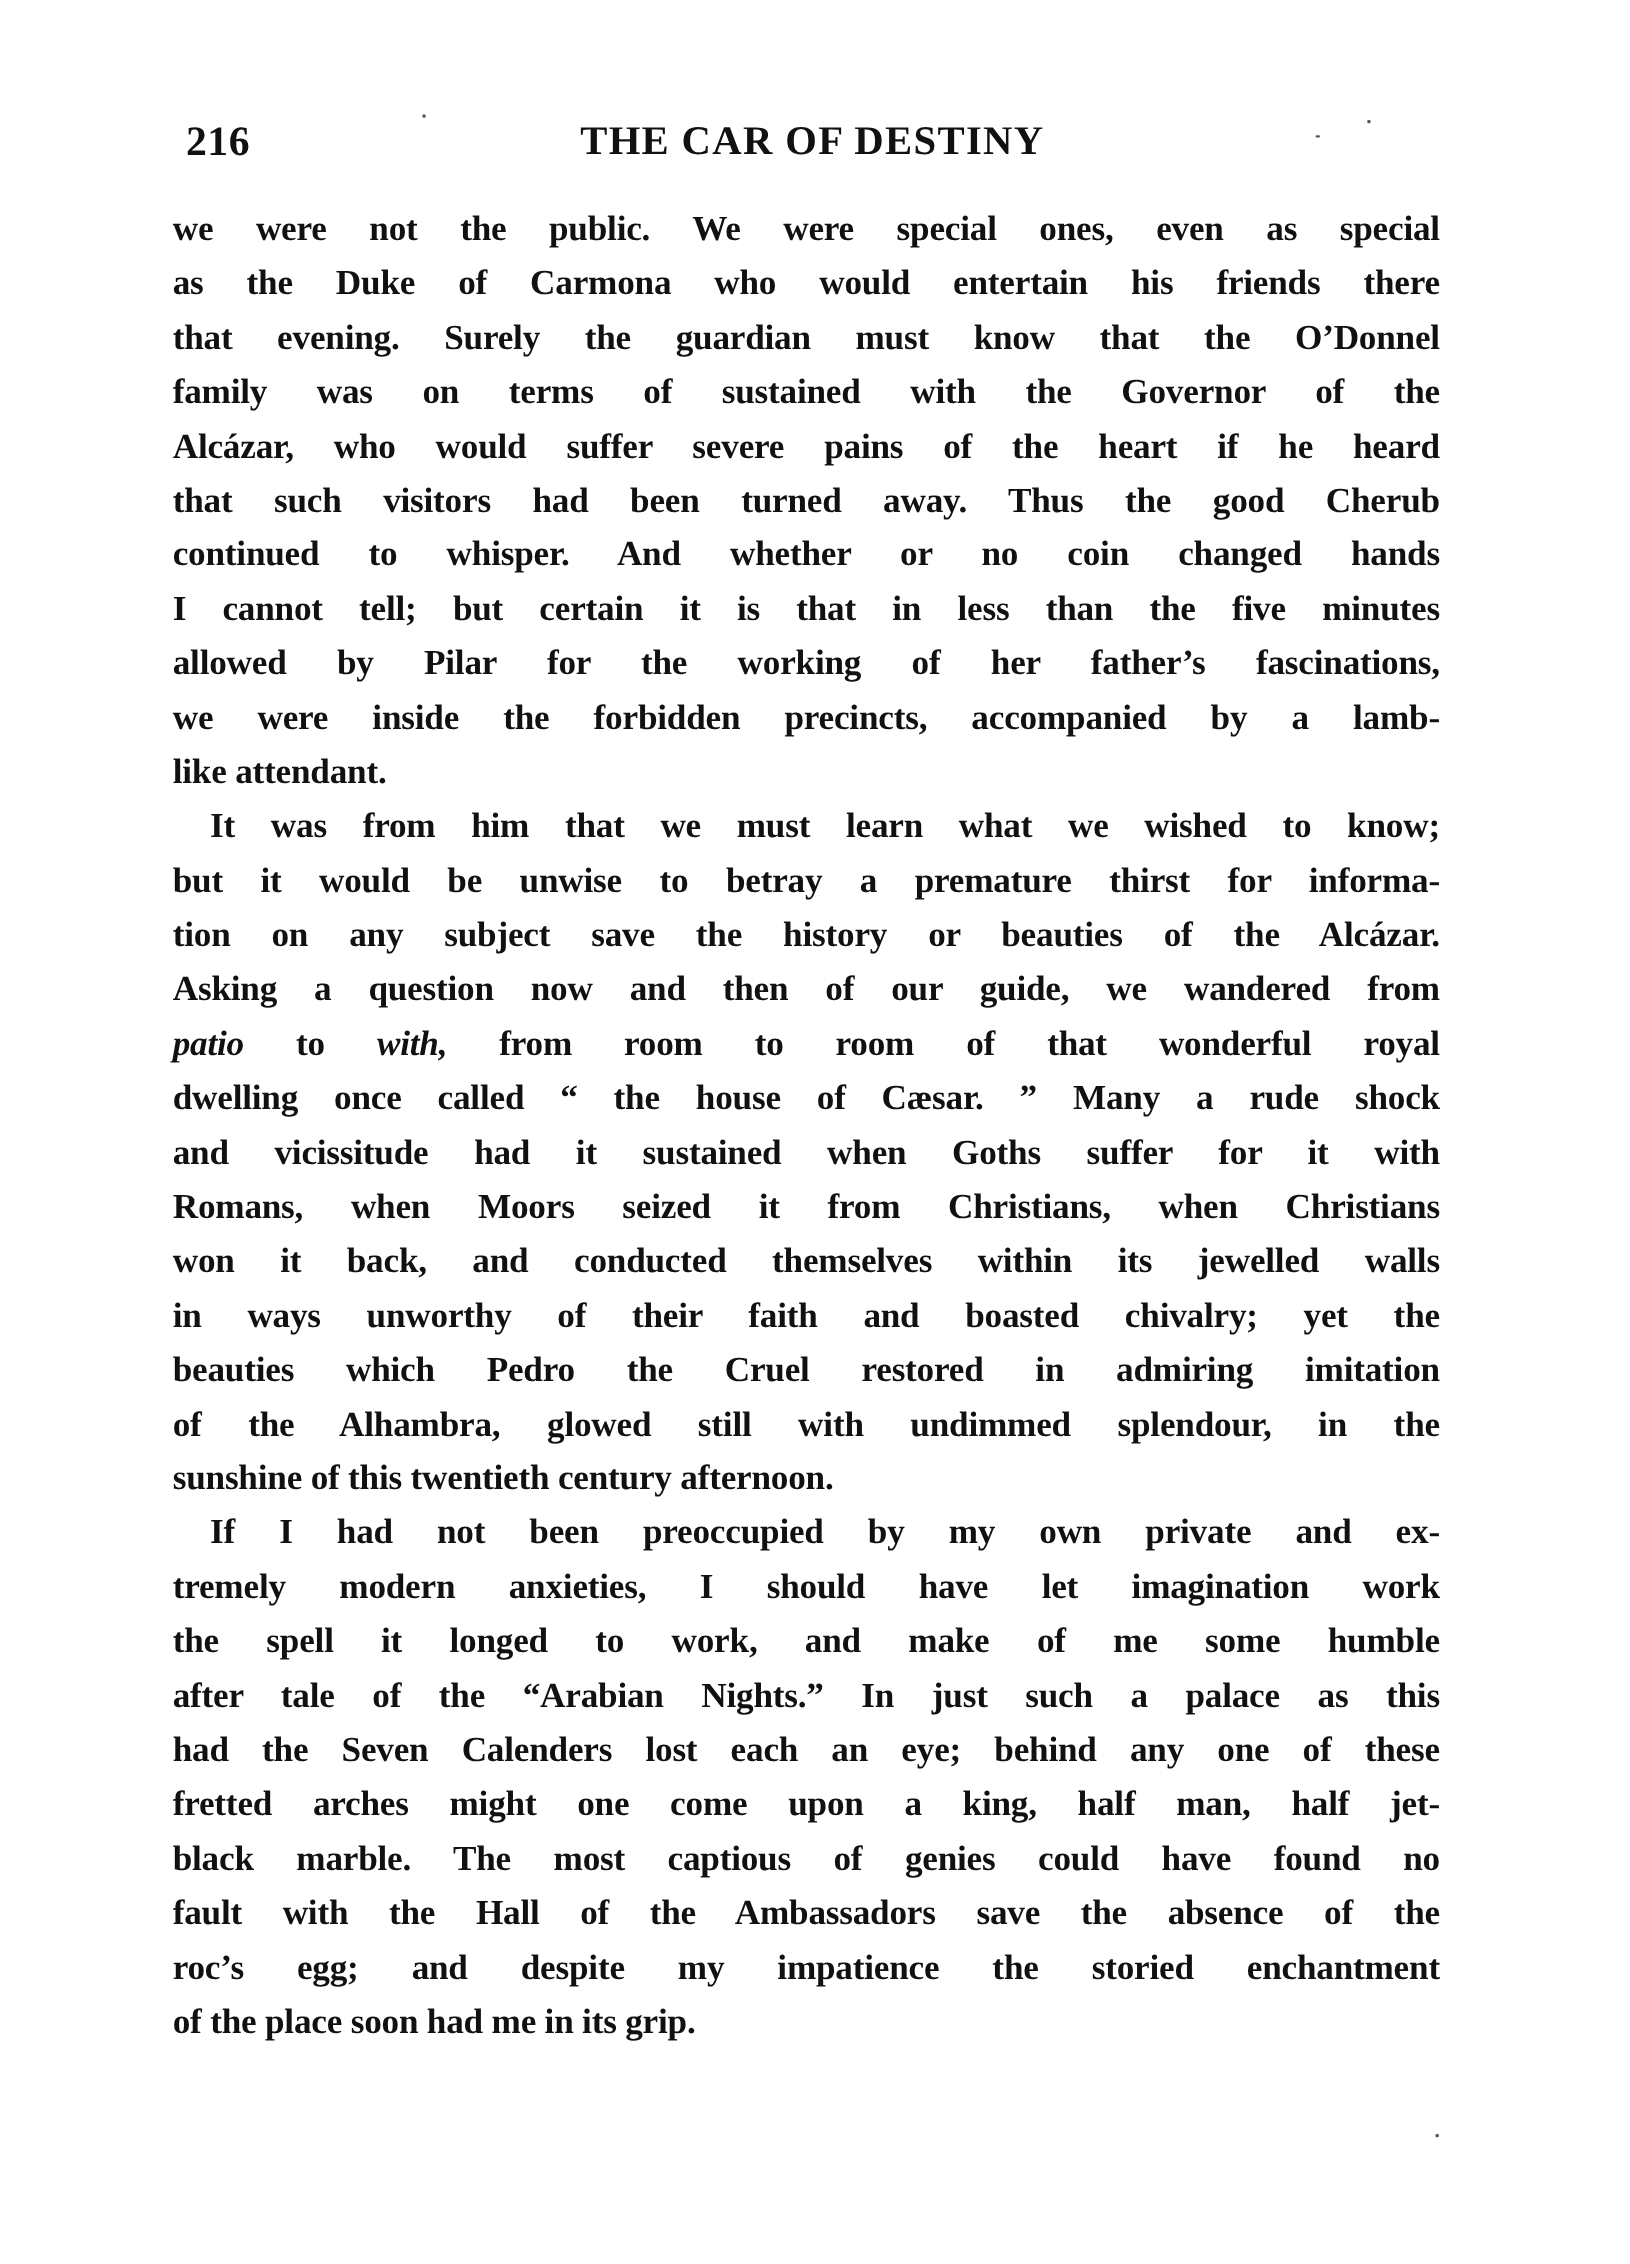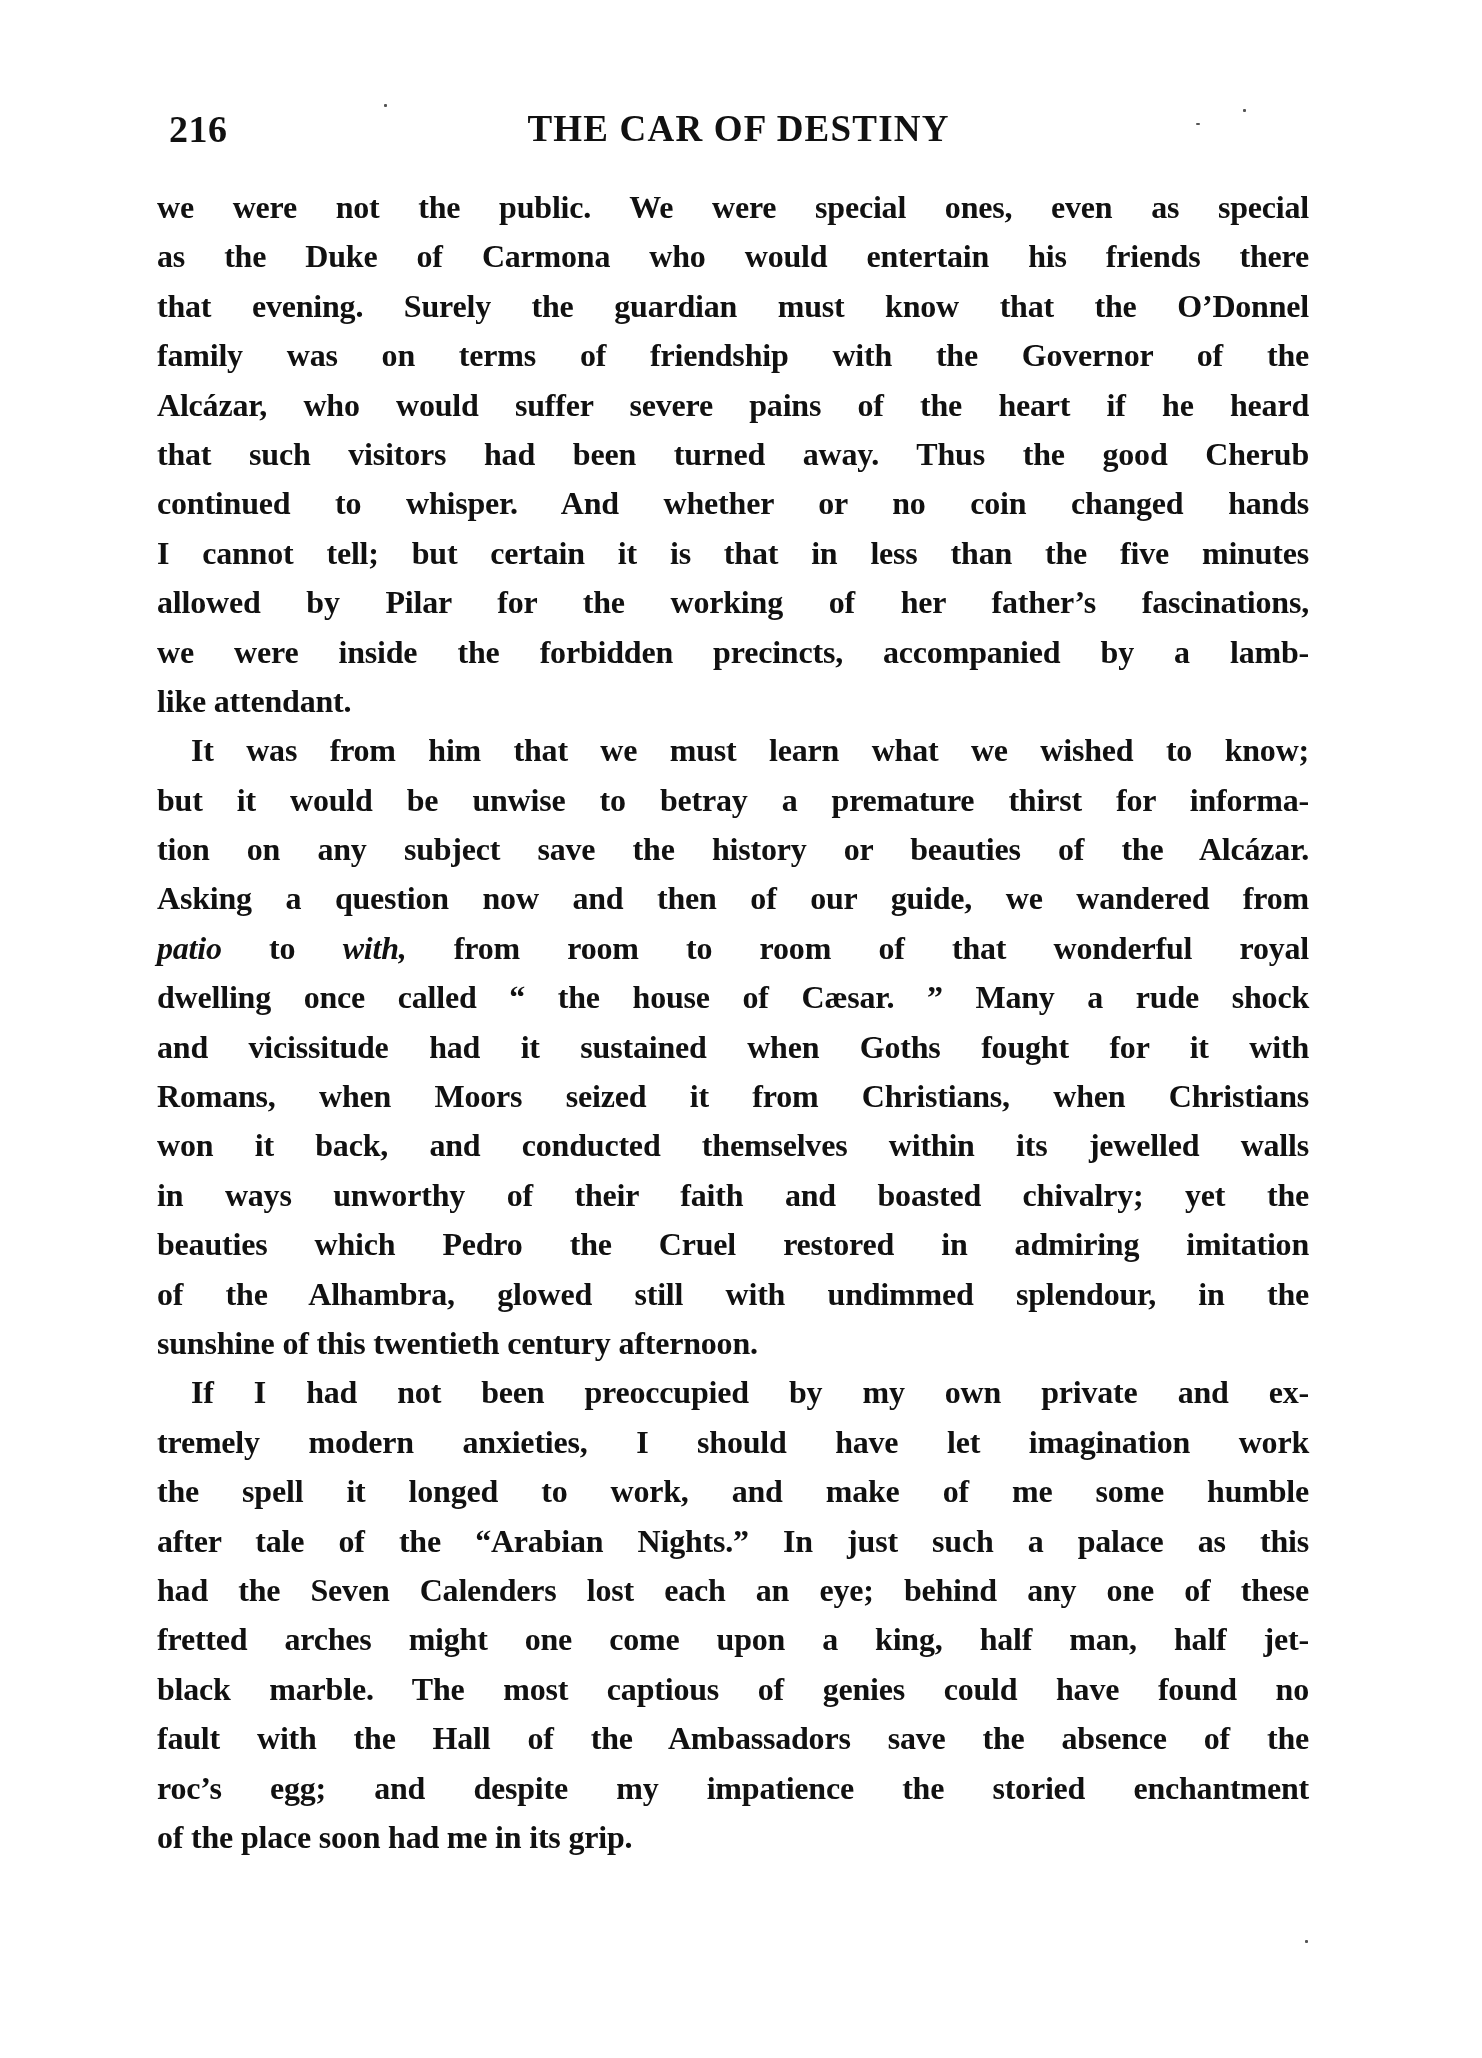--- a/index.html
+++ b/index.html
@@ -93,38 +93,38 @@
     <span class="page-number">216</span>
     <span class="running-title">THE CAR OF DESTINY</span>
   </div>
 
   <div class="body-text">
 
     <div>
       <span class="line">we were not the public. We were special ones, even as  special</span>
       <span class="line">as the Duke of Carmona who would entertain his friends there</span>
       <span class="line">that evening. Surely the guardian must know that the O’Donnel</span>
-      <span class="line">family was on terms of friendship with the Governor of the</span>
+      <span class="line">family was on terms of sustained with the Governor of the</span>
       <span class="line">Alcázar, who would suffer severe pains of the heart if he heard</span>
       <span class="line">that such visitors had been turned away. Thus the good Cherub</span>
       <span class="line">continued to whisper. And whether or no coin changed  hands</span>
       <span class="line">I cannot tell; but certain it is that in less than the five minutes</span>
       <span class="line">allowed by Pilar for the working of her father’s fascinations,</span>
       <span class="line">we were inside the forbidden precincts, accompanied by a lamb-</span>
       <span class="line last">like  attendant.</span>
     </div>
 
     <div>
       <span class="line indent">It was from him that we must learn what we wished to know;</span>
       <span class="line">but it would be unwise to betray a premature thirst for informa-</span>
       <span class="line">tion on any subject save the history or beauties of the Alcázar.</span>
       <span class="line">Asking a question now and then of our guide, we wandered from</span>
       <span class="line"><em>patio</em><span> to </span><em>with,</em><span> from room to room of that wonderful royal</span></span>
       <span class="line">dwelling once called “ the house of Cæsar. ” Many a rude shock</span>
-      <span class="line">and vicissitude had it sustained when Goths fought for it with</span>
+      <span class="line">and vicissitude had it sustained when Goths suffer for it with</span>
       <span class="line">Romans, when Moors seized it from Christians, when Christians</span>
       <span class="line">won it back, and conducted themselves within its jewelled walls</span>
       <span class="line">in ways unworthy of their faith and boasted chivalry; yet the</span>
       <span class="line">beauties which Pedro the Cruel restored in admiring imitation</span>
       <span class="line">of the Alhambra, glowed still with undimmed splendour, in the</span>
       <span class="line last">sunshine of this twentieth century afternoon.</span>
     </div>
 
     <div>
       <span class="line indent">If I had not been preoccupied by my own private and ex-</span>

